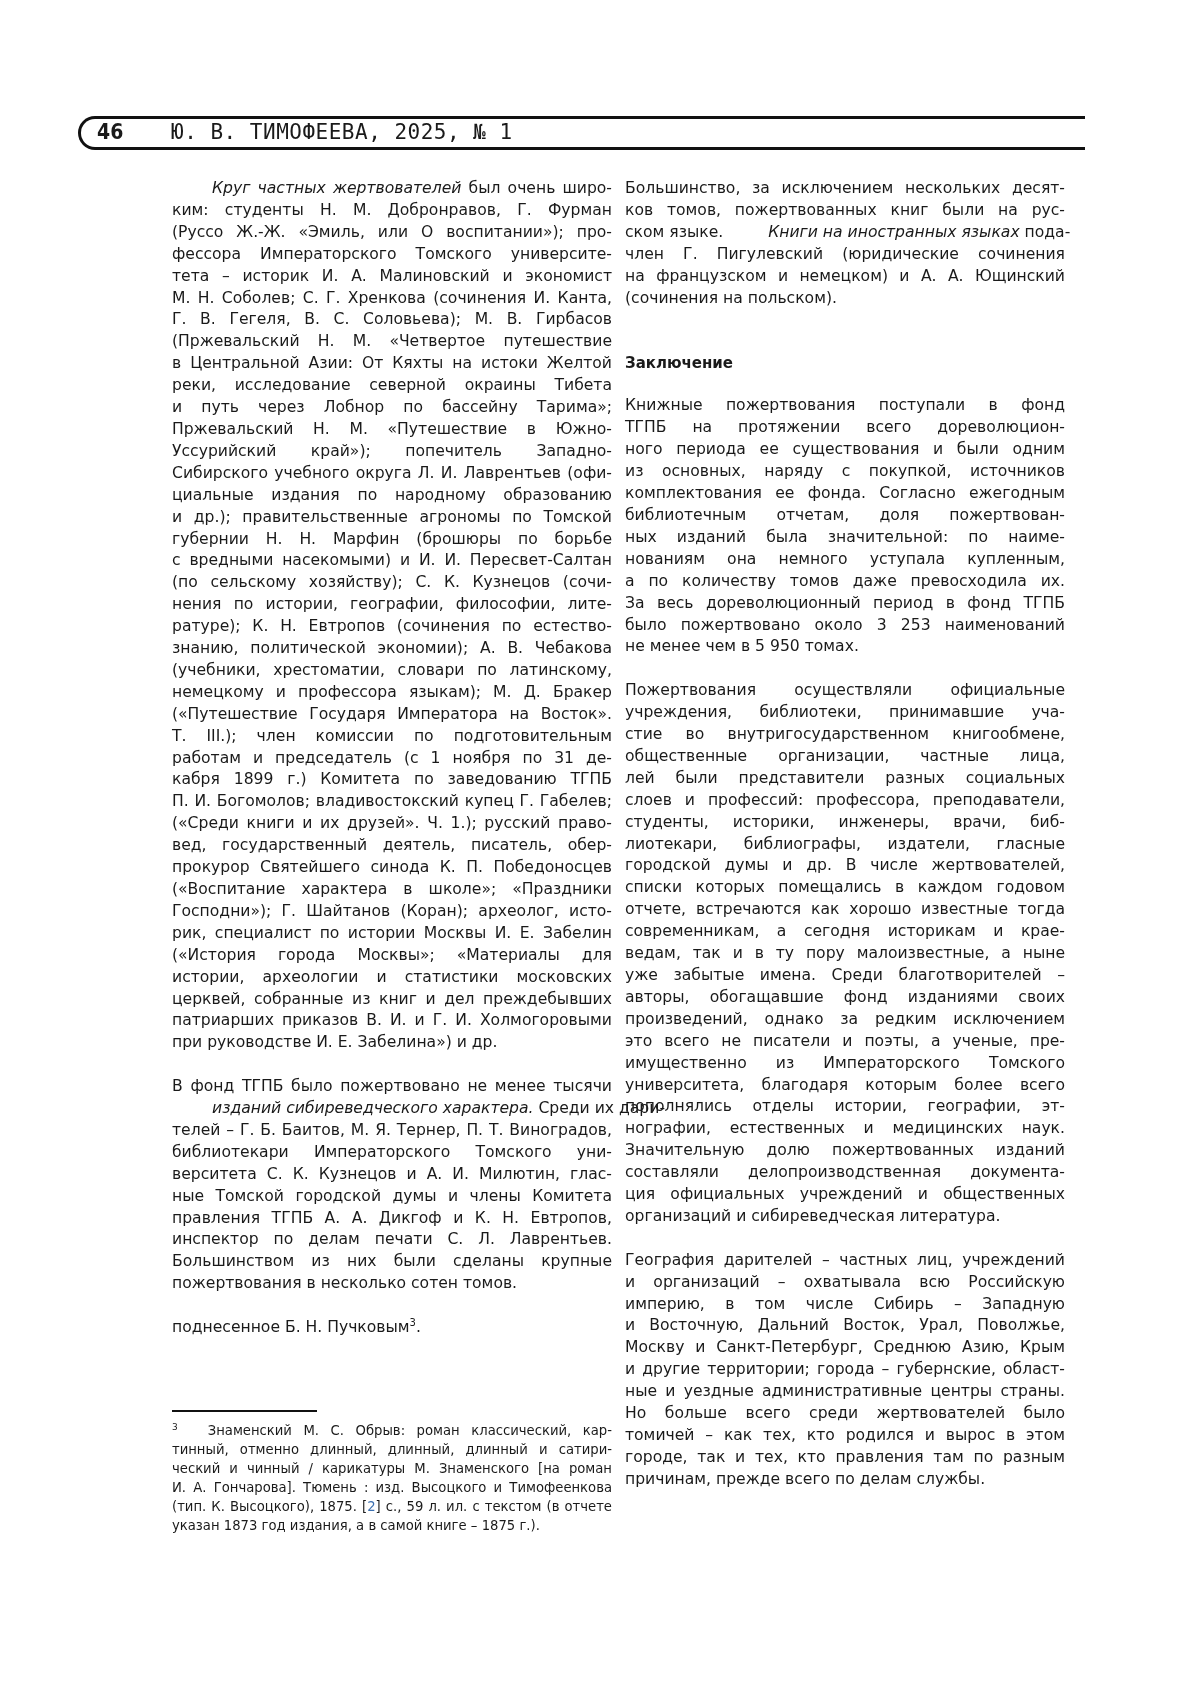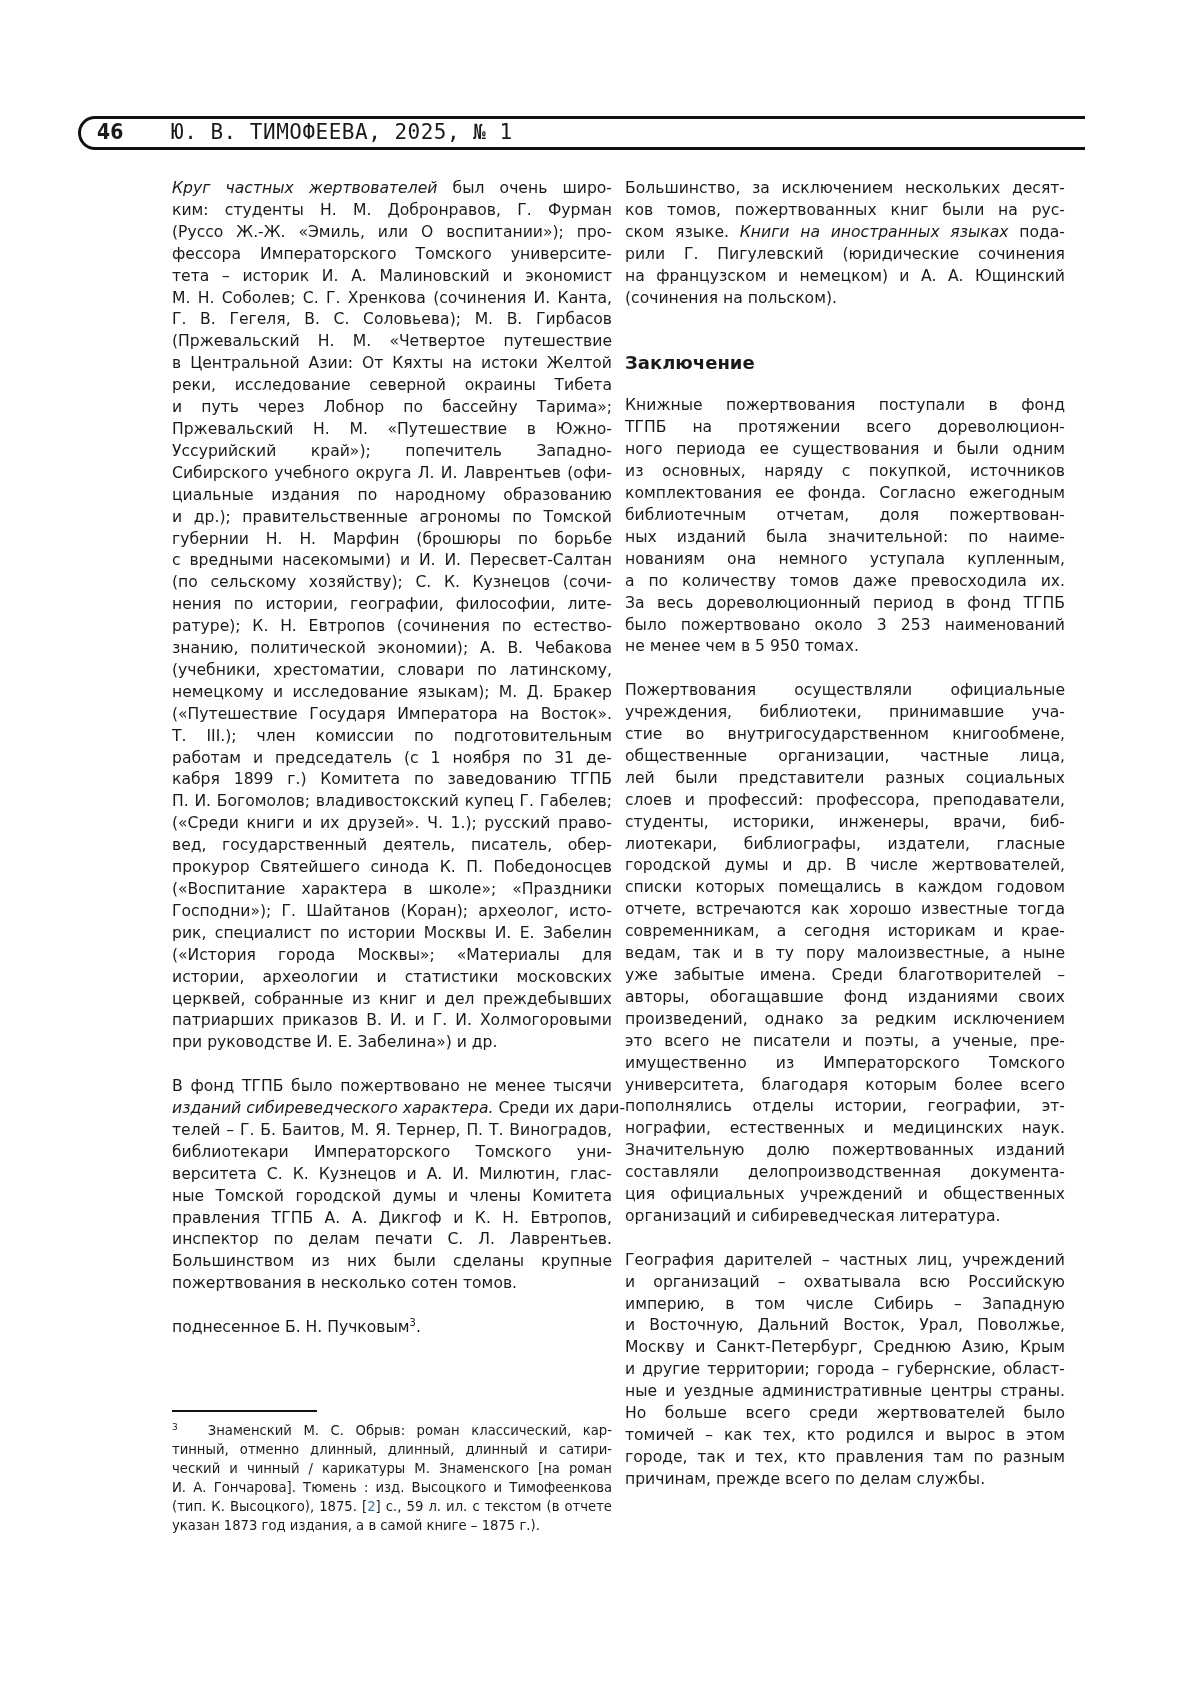--- a/index.html
+++ b/index.html
@@ -18,22 +18,22 @@
     position: absolute; left: 171px; top: 120px; font-size: 21px;
     font-family: "DejaVu Sans Mono", "Liberation Mono", monospace; letter-spacing: 0.5px;
   }
   .col { position: absolute; top: 178px; font-size: 15.6px; line-height: 21.9px; }
   .col-left { left: 172px; width: 440px; }
   .col-right { left: 625px; width: 440px; }
   .para { margin: 0 0 21.9px 0; text-align: justify; hyphens: manual; }
   .para:last-child { margin-bottom: 0; }
   .line { display: block; text-align: justify; text-align-last: justify; white-space: nowrap; }
   .line.last { text-align-last: left; }
-  em { font-style: italic; }
-  .section-heading { font-weight: bold; font-size: 18px; margin: 43px 0 21px 0; line-height: 22px; }
+  em { font-style: italic; margin-left: 40px; }
+  .section-heading { font-weight: bold; font-size: 15px; margin: 43px 0 21px 0; line-height: 22px; }
   sup { font-size: 10px; vertical-align: super; line-height: 0; }
   .footnote-rule { position: absolute; left: 172px; top: 1410px; width: 145px; border-top: 2px solid #111; }
   .footnote { position: absolute; left: 172px; top: 1418px; width: 440px; font-size: 13.2px; line-height: 19px; }
   .fn-mark { font-size: 9px; vertical-align: super; margin-right: 30px; }
   .ref-link { color: #3b6fb0; }
 </style>
 </head>
 <body>
 
 <div class="header-bar"></div>
@@ -58,21 +58,21 @@
       <span class="line">Сибирского учебного округа Л. И. Лаврентьев (офи-</span>
       <span class="line">циальные издания по народному образованию</span>
       <span class="line">и др.); правительственные агрономы по Томской</span>
       <span class="line">губернии Н. Н. Марфин (брошюры по борьбе</span>
       <span class="line">с вредными насекомыми) и И. И. Пересвет-Салтан</span>
       <span class="line">(по сельскому хозяйству); С. К. Кузнецов (сочи-</span>
       <span class="line">нения по истории, географии, философии, лите-</span>
       <span class="line">ратуре); К. Н. Евтропов (сочинения по естество-</span>
       <span class="line">знанию, политической экономии); А. В. Чебакова</span>
       <span class="line">(учебники, хрестоматии, словари по латинскому,</span>
-      <span class="line">немецкому и исследование языкам); М. Д. Бракер</span>
+      <span class="line">немецкому и профессора языкам); М. Д. Бракер</span>
       <span class="line">(«Путешествие Государя Императора на Восток».</span>
       <span class="line">Т. III.); член комиссии по подготовительным</span>
       <span class="line">работам и председатель (с 1 ноября по 31 де-</span>
       <span class="line">кабря 1899 г.) Комитета по заведованию ТГПБ</span>
       <span class="line">П. И. Богомолов; владивостокский купец Г. Габелев;</span>
       <span class="line">(«Среди книги и их друзей». Ч. 1.); русский право-</span>
       <span class="line">вед, государственный деятель, писатель, обер-</span>
       <span class="line">прокурор Святейшего синода К. П. Победоносцев</span>
       <span class="line">(«Воспитание характера в школе»; «Праздники</span>
       <span class="line">Господни»); Г. Шайтанов (Коран); археолог, исто-</span>
@@ -110,21 +110,21 @@
       <span class="line">(тип. К. Высоцкого), 1875. [<span class="ref-link">2</span>] с., 59 л. ил. с текстом (в отчете</span>
       <span class="line last">указан 1873 год издания, а в самой книге – 1875 г.).</span>
     </div>
 </div>
 
 <div class="col col-right">
   <div class="para">
       <span class="line">Большинство, за исключением нескольких десят-</span>
       <span class="line">ков томов, пожертвованных книг были на рус-</span>
       <span class="line">ском языке. <em>Книги на иностранных языках</em> пода-</span>
-      <span class="line">рили Г. Пигулевский (юридические сочинения</span>
+      <span class="line">член Г. Пигулевский (юридические сочинения</span>
       <span class="line">на французском и немецком) и А. А. Ющинский</span>
       <span class="line last">(сочинения на польском).</span>
     </div>
   <div class="section-heading">Заключение</div>
   <div class="para">
       <span class="line">Книжные пожертвования поступали в фонд</span>
       <span class="line">ТГПБ на протяжении всего дореволюцион-</span>
       <span class="line">ного периода ее существования и были одним</span>
       <span class="line">из основных, наряду с покупкой, источников</span>
       <span class="line">комплектования ее фонда. Согласно ежегодным</span>

